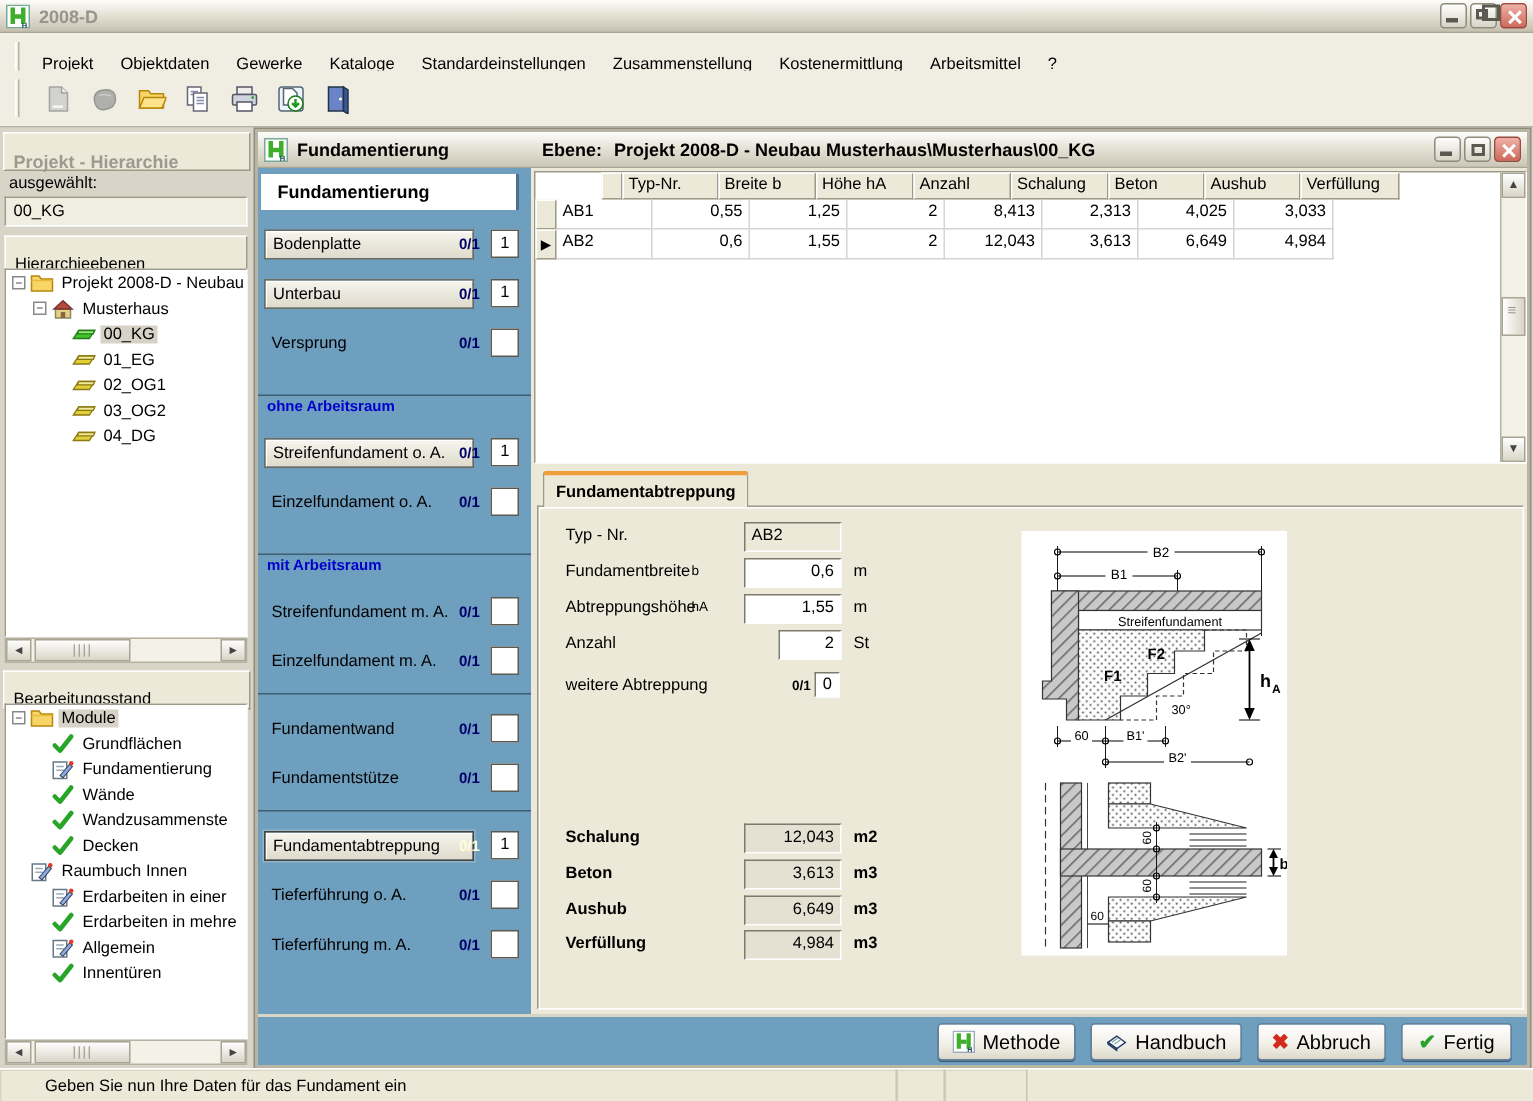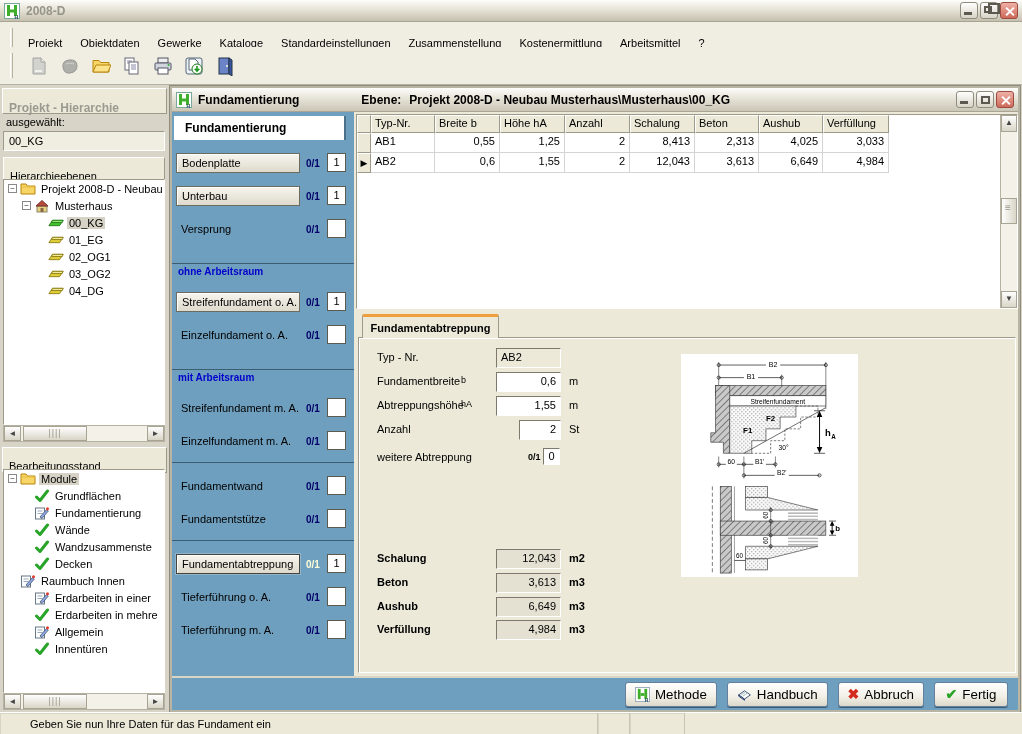--- a/index.html
+++ b/index.html
@@ -66,34 +66,34 @@
   #iw-title { height:24px; background:linear-gradient(#fdfdfb, #e6e3d7 45%, #cbc6b6); border-bottom:1px solid #a9a593; display:flex; align-items:center; padding:0 4px; }
   #iw-title .t1 { font-weight:bold; font-size:12px; margin-left:6px; }
   #iw-title .t2 { font-weight:bold; font-size:12px; margin-left:62px; }
   #iw-title .t3 { font-weight:bold; font-size:12px; margin-left:8px; }
   .logo16 { width:16px; height:16px; flex:none; }
 
   
   #bluepanel { left:0px; top:24px; width:182px; height:564px; background:#6f9fbe; overflow:hidden; }
   #fund-hdr { margin:4px 0 0 2px; width:172px; height:24px; background:#fff; border-right:2px solid #4a708a; display:flex; align-items:center; padding-left:8px; font-weight:bold; font-size:12px; border-left:3px solid #fff; }
   .fitem { position:relative; height:20px; margin-top:13px; }
-  .fitem .flabel { position:absolute; left:4px; top:0; width:124px; height:20px; display:flex; align-items:center; padding-left:5px; white-space:nowrap; }
+  .fitem .flabel { position:absolute; left:4px; top:0; width:140px; height:20px; display:flex; align-items:center; padding-left:5px; white-space:nowrap; }
   .fitem.btn .flabel { background:linear-gradient(#f7f5ee,#dedacc); border:1px solid #6b6b60; box-shadow:inset 1px 1px 0 #fff; }
   .fitem.sel .flabel { border:1px solid #44443c; box-shadow:inset 1px 1px 0 #fff, 0 0 0 1px #8fb4cc; }
   .fitem .fcount { position:absolute; left:134px; top:5px; font-size:10px; font-weight:bold; color:#00006a; }
   .fitem.sel .fcount { color:#ffffd8; }
   .fitem .fval { position:absolute; left:155px; top:0px; width:19px; height:19px; background:#fff; border:1px solid #5a5a50; text-align:center; line-height:17px; }
   .fsep { margin-top:11px; border-top:1px solid #3d5d72; }
   .fsection { margin-top:24px; border-top:1px solid #3d5d72; padding:2px 0 0 6px; color:#0000cc; font-size:10px; font-weight:bold; height:16px; }
 
   
   #gridwrap { left:184px; top:26px; width:662px; height:195px; background:#fff; border:1px solid; border-color:#9d9a89 #fff #fff #9d9a89; display:flex; }
   #grid { flex:1; }
   .grow { display:flex; height:20px; }
-  .grow.hdr { height:18px; }
+  .grow.hdr { height:18px;margin-left:44px; }
   .gcell { border-right:1px solid #d4d4d4; border-bottom:1px solid #d4d4d4; padding:2px 4px; overflow:hidden; white-space:nowrap; }
   .gcell.hdrc { background:#ece9d8; border:1px solid; border-color:#fff #9d9a89 #9d9a89 #fff; padding:1px 3px; }
   .gcell.selcol { background:#ece9d8; border:1px solid; border-color:#fff #9d9a89 #9d9a89 #fff; padding:0; text-align:center; font-size:9px; line-height:18px; color:#000; }
   .gcell.num { text-align:right; }
   #vscroll { width:17px; background:#f3f1e8; border-left:1px solid #b6b2a2; display:flex; flex-direction:column; }
   .vthumb { height:26px; width:100%; margin-top:66px; background:linear-gradient(90deg,#fefefe,#d9d5c7); border:1px solid #a8a494; position:relative; }
   .vthumb:before { content:"≡"; position:absolute; left:3px; top:3px; color:#9a968a; font-size:10px; }
   #vscroll .sbtn { width:100%; height:17px; }
   #vscroll .sbtn.dn { margin-top:auto; }
 
@@ -107,21 +107,21 @@
   .frow .field.ro { background:#ece9d8; text-align:left; }
   .frow .unit { position:absolute; left:210px; top:3px; }
   .frow.res .lab { font-weight:bold; }
   .frow.res .unit { font-weight:bold; }
   .frow.res .field { background:#e4e1d2; text-align:right; }
   .frow .field.narrow { left:160px; width:42px; }
   .frow .field.tiny { left:184px; width:17px; height:17px; text-align:center; padding:1px; }
   .frow .sub.ol { left:169px; font-size:9px; font-weight:bold; color:#000; top:4px; }
 
   
-  #diagram { left:322px; top:16px; width:177px; height:223px; background:#fff; }
+  #diagram { left:322px; top:16px; width:177px; height:283px; background:#fff; }
   #diagram svg { width:100%; height:100%; }
 
   
   #footerbar { left:0px; top:588px; width:846px; height:34px; background:#6f9fbe; border-top:2px solid #d9d5c5; display:flex; align-items:center; justify-content:flex-end; gap:10px; padding-right:10px; }
   .xpbtn { height:25px; min-width:74px; background:linear-gradient(#ffffff,#f1efe6 60%,#dcd8ca); border:1px solid #64809c; border-radius:3px; display:inline-flex; align-items:center; justify-content:center; gap:5px; padding:0 9px; box-shadow:0 1px 0 #3c5a74; }
   .xpbtn svg { width:15px; height:15px; }
   .redx { color:#d42a1e; font-weight:bold; font-size:14px; line-height:12px; }
   .grcheck { color:#2aa32a; font-weight:bold; font-size:14px; line-height:12px; }
 </style>
 </head>

